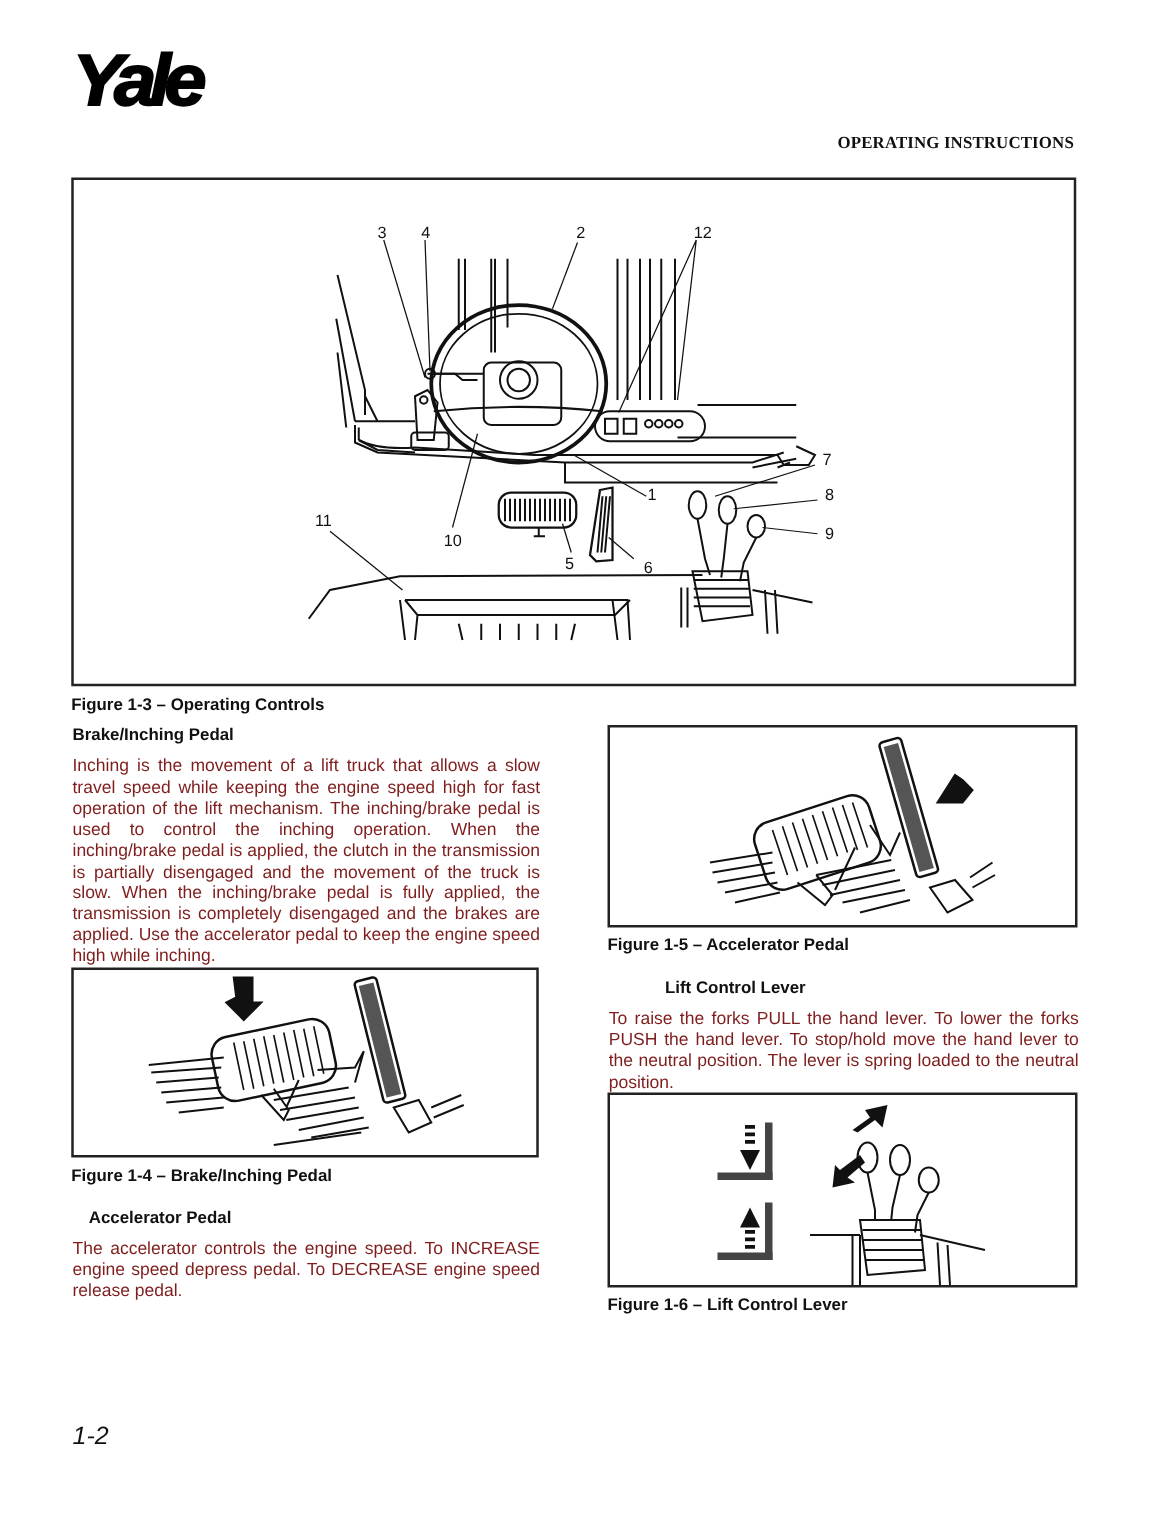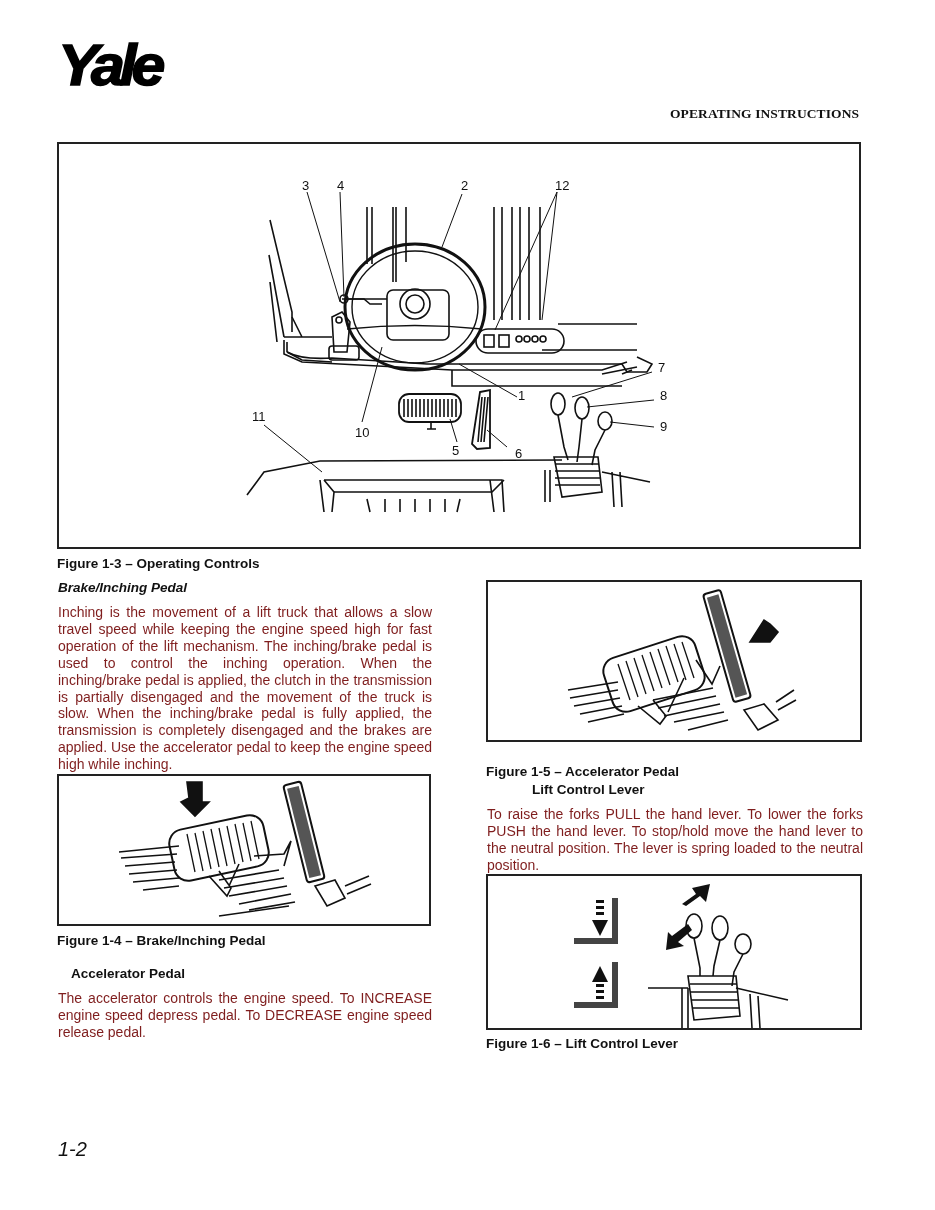--- a/index.html
+++ b/index.html
@@ -121,21 +121,21 @@
     <text x="658" y="429" stroke="none">9</text>
     <text x="516" y="398" stroke="none">1</text>
     <text x="353" y="435" stroke="none">10</text>
     <text x="250" y="419" stroke="none">11</text>
     <text x="450" y="453" stroke="none">5</text>
     <text x="513" y="456" stroke="none">6</text>
   </svg>
 </div>
 <div class="abs caption" style="left:57px; top:556px; width:804px;">Figure 1-3 – Operating Controls</div>
 
-<div class="abs h2" style="left:58px; top:580px;font-style:italic;">Brake/Inching Pedal</div>
+<div class="abs h2" style="left:58px; top:580px;">Brake/Inching Pedal</div>
 <div class="abs para" style="left:58px; top:604px; width:374px;">Inching is the movement of a lift truck that allows a slow travel speed while keeping the engine speed high for fast operation of the lift mechanism. The inching/brake pedal is used to control the inching operation. When the inching/brake pedal is applied, the clutch in the transmission is partially disengaged and the movement of the truck is slow. When the inching/brake pedal is fully applied, the transmission is completely disengaged and the brakes are applied. Use the accelerator pedal to keep the engine speed high while inching.</div>
 
 <div class="abs figbox" style="left:57px; top:774px; width:374px; height:152px;">
   <svg width="370" height="148" viewBox="0 0 370 148" stroke="#111" fill="none" stroke-width="1.6">
     <path d="M128 6 L143 6 L143 26 L150 26 L136 40 L122 26 L130 22 Z" fill="#111"></path>
     <path d="M60 76 L120 70 M62 82 L118 78 M66 90 L116 86 M70 98 L118 94 M74 106 L120 102 M84 114 L120 110"></path>
     <path d="M160 104 L220 94 M165 112 L225 102 M170 120 L228 110 M180 128 L232 118 M190 134 L236 126 M160 140 L230 130"></path>
     <rect x="112" y="46" width="96" height="52" rx="14" transform="rotate(-12 160 72)" stroke-width="2"></rect>
     <path d="M128 58 L136 96 M136 57 L144 95 M144 55 L152 93 M152 53 L160 91 M160 52 L168 90 M168 50 L176 88 M176 48 L184 86 M184 47 L192 85 M192 45 L200 83" stroke-width="1.3"></path>
     <path d="M150 100 L168 120 L172 112 L160 95 M180 88 L170 110 M195 80 L225 78 L232 65 L225 90"></path>
@@ -157,21 +157,21 @@
     <path d="M165 118 L225 106 M170 126 L228 114 M176 134 L232 122 M186 140 L236 130 M200 148 L240 138"></path>
     <rect x="118" y="64" width="96" height="56" rx="14" transform="rotate(-18 166 92)" stroke-width="2"></rect>
     <path d="M130 82 L142 118 M138 79 L150 115 M146 76 L158 112 M154 73 L166 109 M162 70 L174 106 M170 67 L182 103 M178 64 L190 100 M186 62 L198 98 M194 60 L206 96" stroke-width="1.3"></path>
     <path d="M150 124 L172 142 L178 134 L165 118 M196 96 L180 130 M208 78 L224 102 L232 84"></path>
     <rect x="230" y="8" width="18" height="112" rx="3" transform="rotate(-16 239 64)" stroke-width="2"></rect>
     <rect x="233" y="12" width="12" height="104" transform="rotate(-16 239 64)" fill="#555" stroke="none"></rect>
     <path d="M256 128 L276 122 L290 138 L270 148 Z"></path>
     <path d="M288 120 L306 108 M290 128 L308 118"></path>
   </svg>
 </div>
-<div class="abs caption" style="left:486px; top:764px; width:376px;">Figure 1-5 – Accelerator Pedal</div>
+<div class="abs caption" style="left:486px; top:748px; width:376px;">Figure 1-5 – Accelerator Pedal</div>
 
 <div class="abs h2" style="left:487px; top:782px;padding-left:45px;">Lift Control Lever</div>
 <div class="abs para" style="left:487px; top:806px; width:376px;">To raise the forks PULL the hand lever. To lower the forks PUSH the hand lever. To stop/hold move the hand lever to the neutral position. The lever is spring loaded to the neutral position.</div>
 
 <div class="abs figbox" style="left:486px; top:874px; width:376px; height:156px;">
   <svg width="372" height="152" viewBox="0 0 372 152" stroke="#111" fill="none" stroke-width="1.6">
 
     <g>
       <rect x="108" y="24" width="8" height="3" fill="#111" stroke="none"></rect>
       <rect x="108" y="30" width="8" height="3" fill="#111" stroke="none"></rect>

